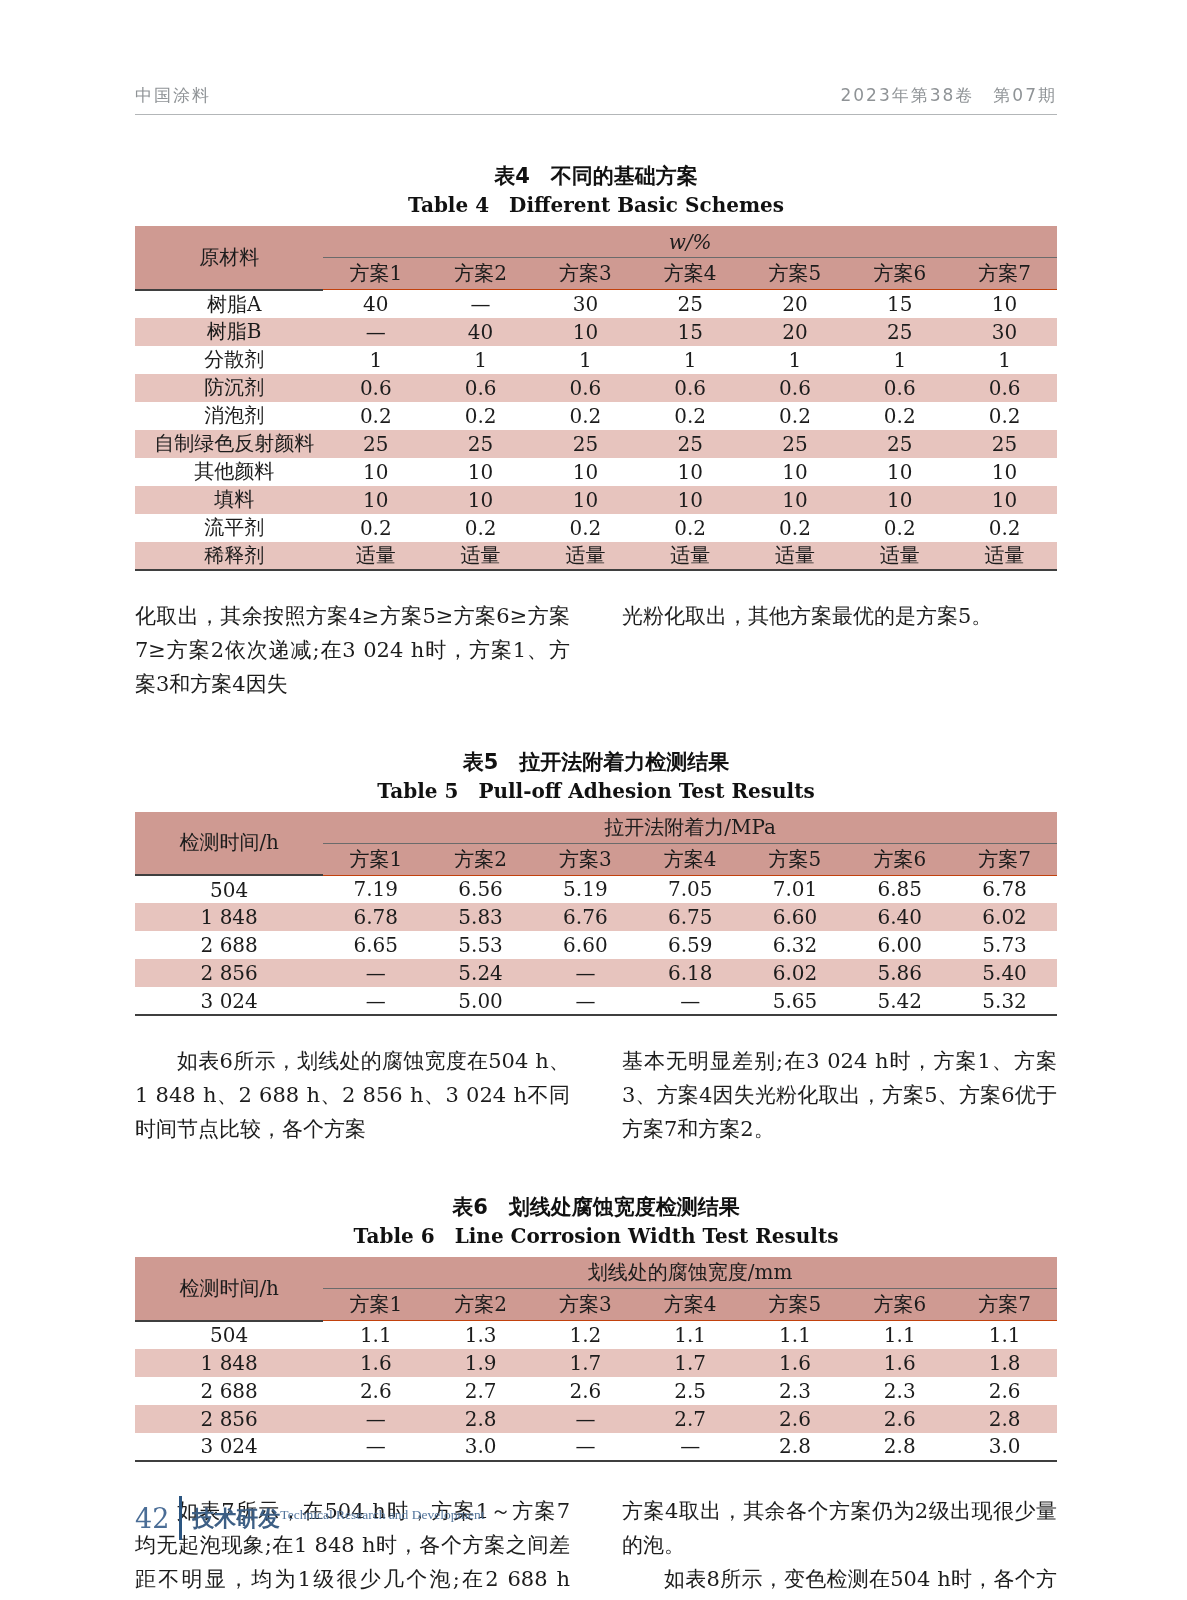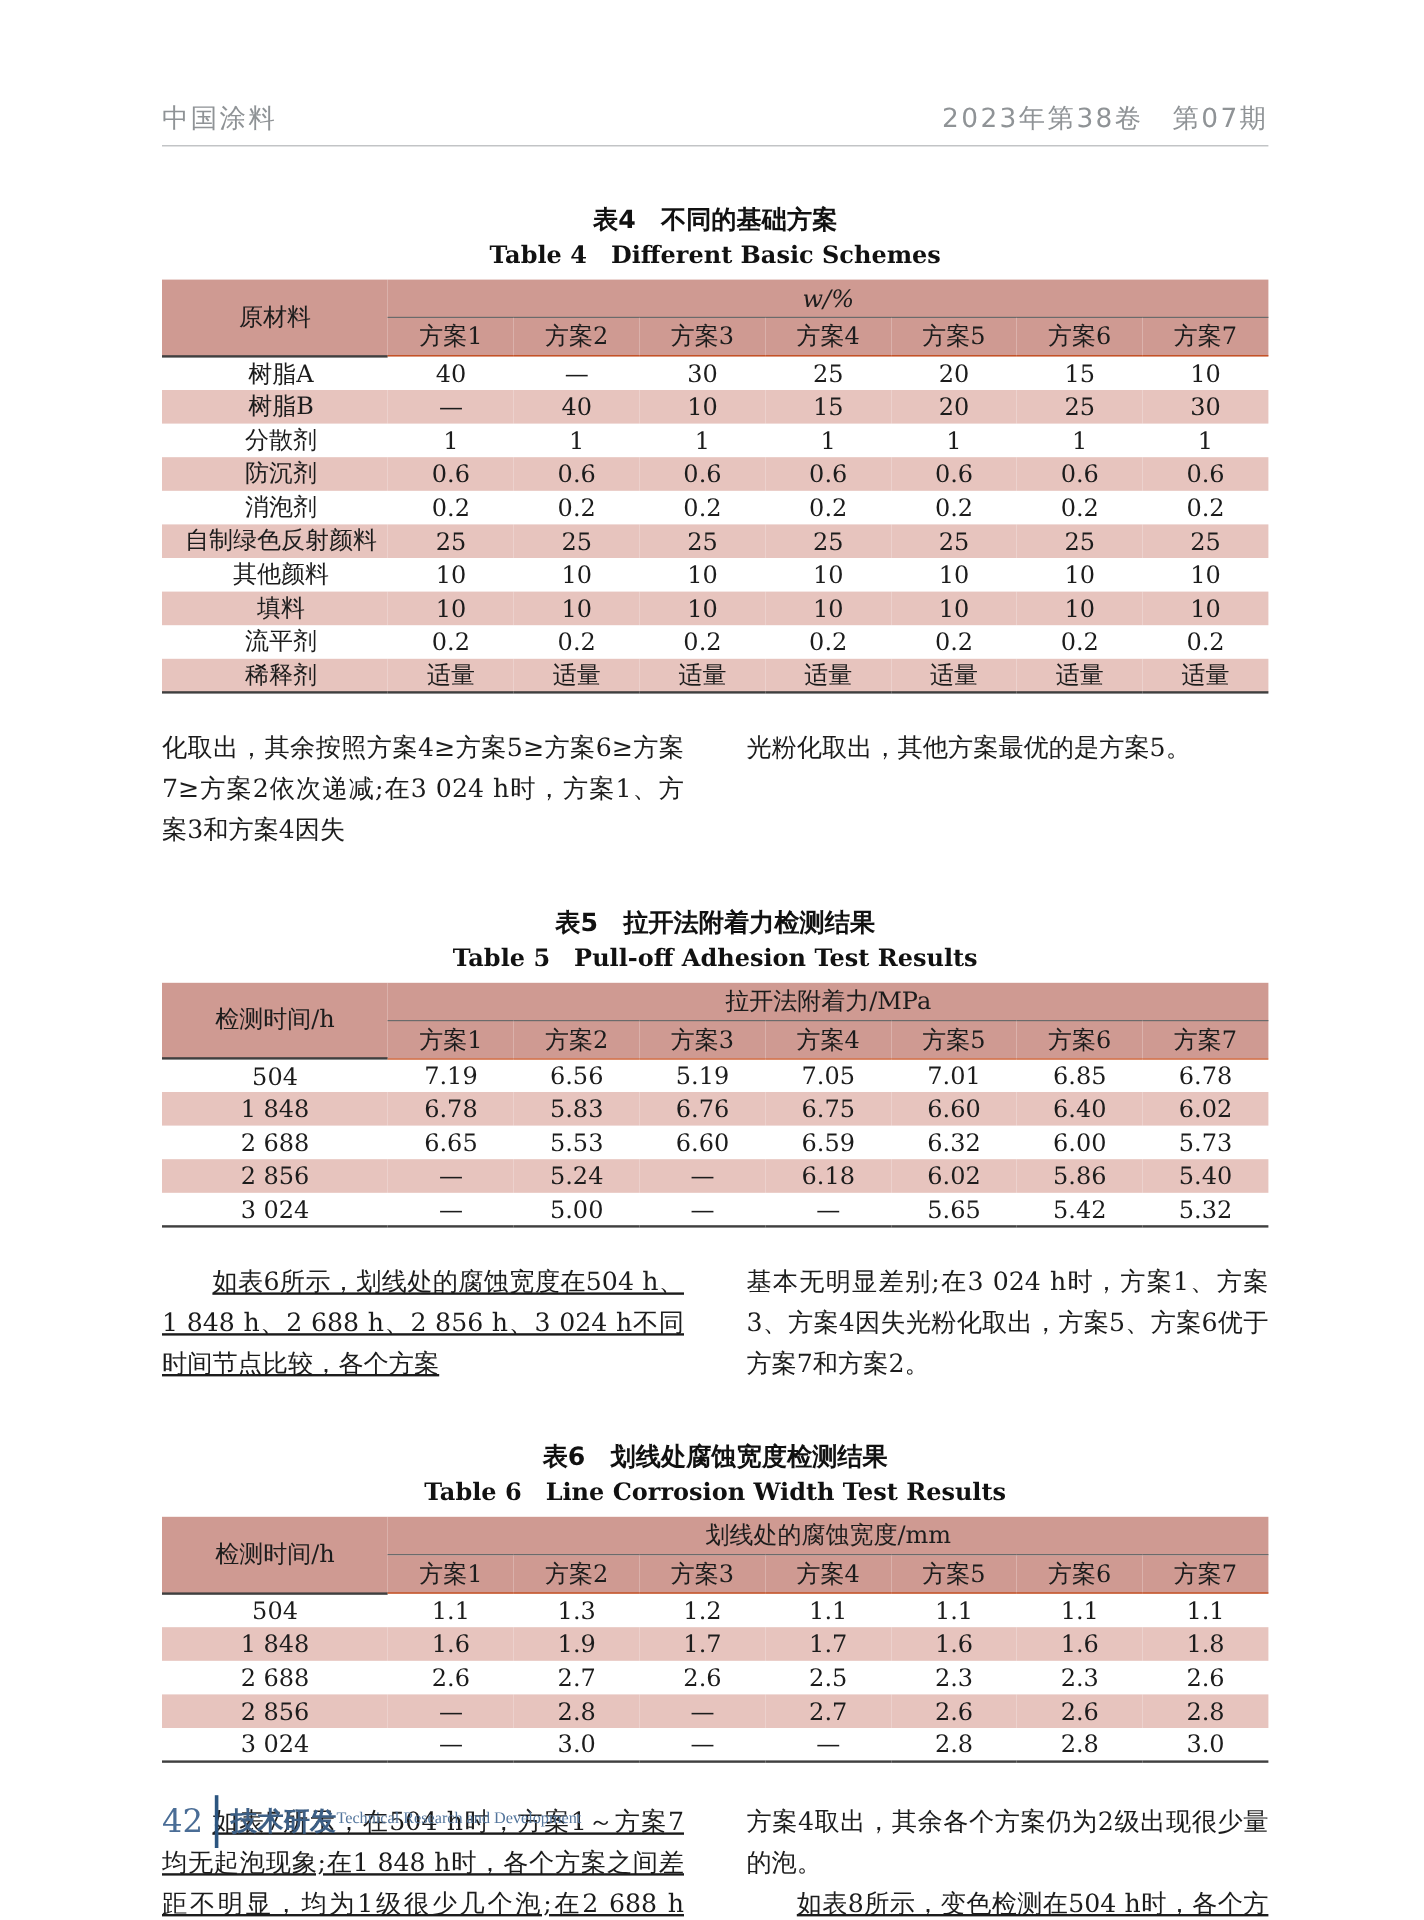--- a/index.html
+++ b/index.html
@@ -16,21 +16,21 @@
     padding:84px 130px 0 135px;
     background:#fff;
     font-family:"DejaVu Serif", serif;
     color:var(--ink);
     overflow:hidden;
   }
   
   .page-header{
     display:flex;justify-content:space-between;align-items:flex-end;
     font-family:"DejaVu Sans", sans-serif;
-    font-size:22px;color:#8f9396;
+    font-size:17px;color:#8f9396;
     border-bottom:1px solid #b3b6b8;
     padding-bottom:7px;
     letter-spacing:2px;
   }
   
   .caption{ text-align:center; margin-top:22px; margin-bottom:8px;}
   .cap-cn{font-family:"DejaVu Sans", sans-serif;font-weight:bold;font-size:21px;line-height:26px;color:#111;margin-top:48px;}
   .cap-en{font-family:"DejaVu Serif", serif;font-weight:bold;font-size:20px;line-height:25px;margin-top:4px;color:#111;}
   
   table.data-table{
@@ -67,21 +67,21 @@
   table.data-table tbody th.row-label.left{text-align:center;padding-left:12px;}
   
   .two-col{
     display:flex;gap:52px;
     margin-top:28px;
     font-size:21px;line-height:34px;
     text-align:justify;
   }
   .two-col .col{flex:1 1 0;}
   .two-col p{margin:0;}
-  .two-col p.indent{text-indent:2em;text-decoration:underline;}
+  .two-col p.indent{text-indent:2em;}
   .sec3{margin-top:32px;}
   
   .page-footer{
     position:absolute;left:135px;top:1496px;
     display:flex;align-items:center;
   }
   .page-num{
     font-family:"DejaVu Serif", serif;
     font-size:27px;color:#4a6d96;
     margin-right:10px;

